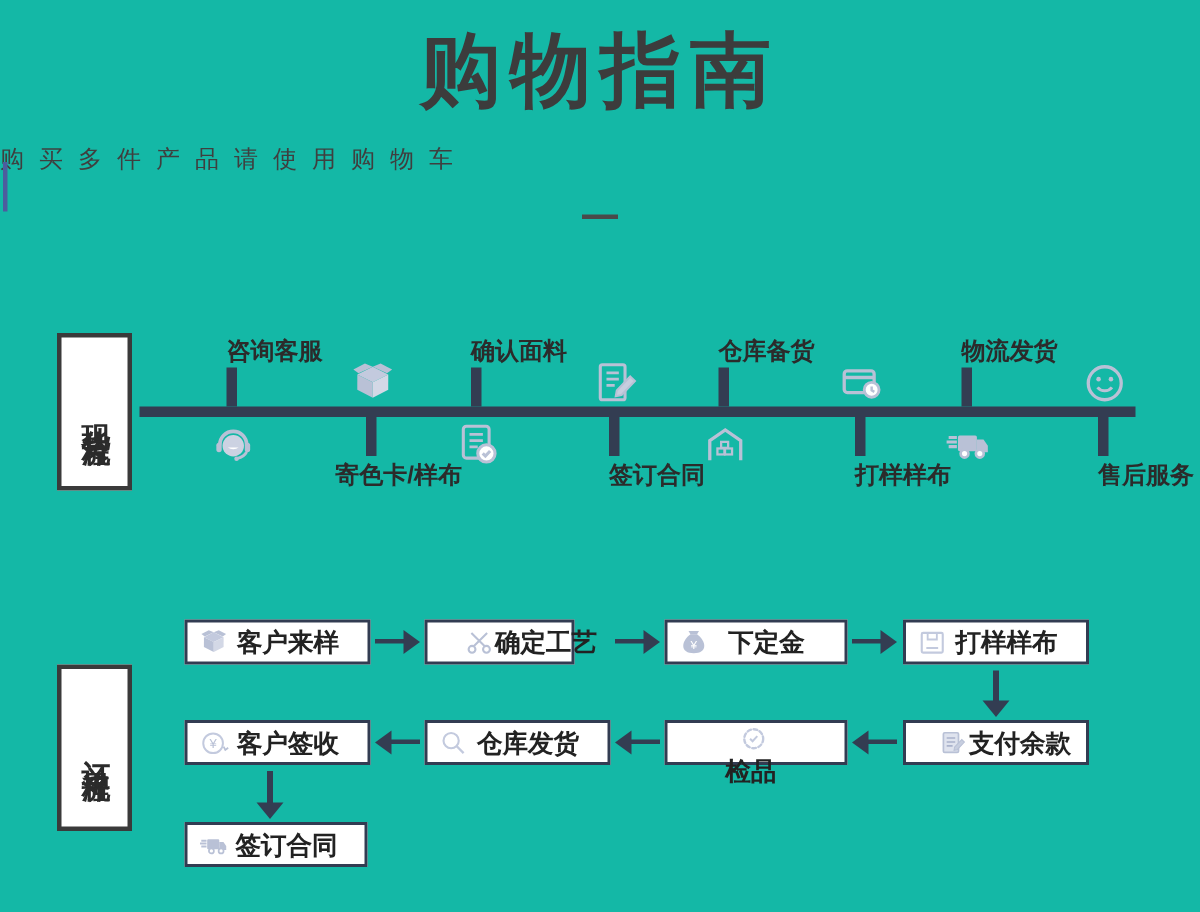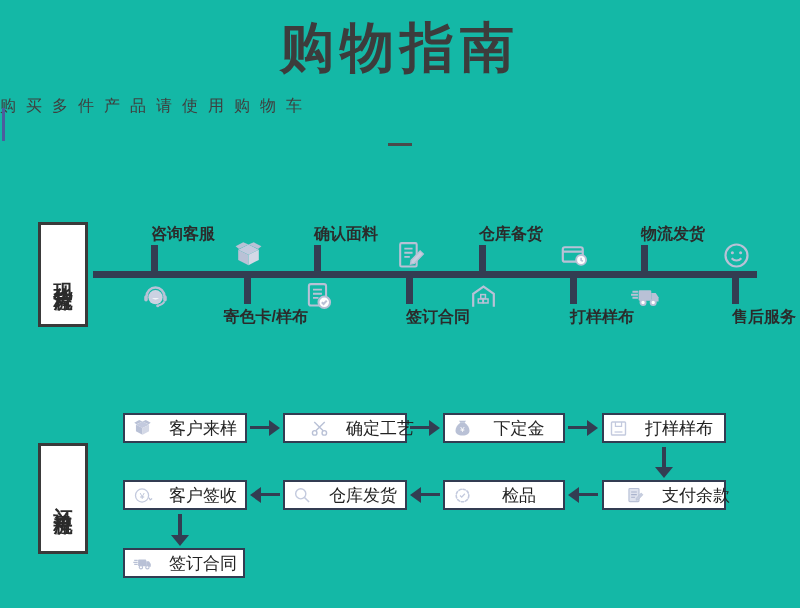--- a/index.html
+++ b/index.html
@@ -33,22 +33,22 @@
   .tl-icon{position:absolute;left:44px;width:33px;height:33px;}
   .tl-icon.under{top:58px;}
   .tl-icon.over{top:17px;}
   .tl-icon svg{width:33px;height:33px;display:block;}
   
   .of-section{position:absolute;left:0;top:405px;width:800px;height:190px;}
   .fbox{position:absolute;height:30px;border:2px solid #323c52;background:#fff;
         box-sizing:border-box;display:flex;align-items:center;padding:0 10px 0 7px;}
   .f-icon{width:21px;height:21px;flex:0 0 auto;}
   .f-icon svg{width:21px;height:21px;display:block;}
-  .f-label{flex:1;text-align:center;font-size:17px;font-weight:400;color:#222;
-           white-space:nowrap;padding-right:4px;margin-left:16px;}
+  .f-label{flex:1;text-align:center;font-size:17px;font-weight:700;color:#222;
+           white-space:nowrap;padding-right:4px;}
   
   .arr{position:absolute;}
   .arr-r{width:30px;height:16px;}
   .arr-r .shaft{position:absolute;left:0;right:9px;top:6px;height:3px;background:#333d52;}
   .arr-r .head{position:absolute;right:0;top:0;width:0;height:0;
                border-left:11px solid #333d52;border-top:8px solid transparent;border-bottom:8px solid transparent;}
   .arr-l{width:30px;height:16px;}
   .arr-l .shaft{position:absolute;left:9px;right:0;top:6px;height:3px;background:#333d52;}
   .arr-l .head{position:absolute;left:0;top:0;width:0;height:0;
                border-right:11px solid #333d52;border-top:8px solid transparent;border-bottom:8px solid transparent;}
@@ -198,21 +198,21 @@
             <path d="M12 4 8.2 2.4 2.6 5.3l2.5 1.9z" fill="#b9c1d6"></path>
             <path d="M12 4l3.8-1.6 5.6 2.9-2.5 1.9z" fill="#b9c1d6"></path>
           </svg>
         </span>
       <span class="f-label">客户来样</span>
     </div>
     <div class="arr arr-r" style="left:250px;top:15px;">
         <i class="shaft"></i>
         <i class="head"></i>
       </div>
-    <div class="fbox" style="left:283px;top:8px;width:124px;padding-left:24px;">
+    <div class="fbox" style="left:283px;top:8px;width:100px;padding-left:24px;">
       <span class="f-icon">
           <svg viewBox="0 0 24 24">
             <path d="M7.8 14.6 18 4.5M16.2 14.6 6 4.5" stroke="#b9c1d6" stroke-width="1.6" fill="none"></path>
             <circle cx="6.5" cy="17" r="2.6" fill="none" stroke="#b9c1d6" stroke-width="1.6"></circle>
             <circle cx="17.5" cy="17" r="2.6" fill="none" stroke="#b9c1d6" stroke-width="1.6"></circle>
           </svg>
         </span>
       <span class="f-label">确定工艺</span>
     </div>
     <div class="arr arr-r" style="left:410px;top:15px;">
@@ -269,21 +269,21 @@
             <circle cx="10" cy="10" r="5.8" fill="none" stroke="#c3cade" stroke-width="1.6"></circle>
             <path d="M14.3 14.3l5.2 5.2" stroke="#c3cade" stroke-width="1.8" fill="none"></path>
           </svg>
         </span>
       <span class="f-label">仓库发货</span>
     </div>
     <div class="arr arr-l" style="left:410px;top:82px;">
         <i class="shaft"></i>
         <i class="head"></i>
       </div>
-    <div class="fbox" style="left:443px;top:75px;width:122px;">
+    <div class="fbox" style="left:443px;top:75px;width:122px;flex-direction:column;">
       <span class="f-icon">
           <svg viewBox="0 0 24 24">
             <circle cx="12" cy="12" r="7.2" fill="none" stroke="#c3cade" stroke-width="1.8" stroke-dasharray="2.8 2" stroke-linecap="round"></circle>
             <path d="M9.2 12l1.9 1.9 3.6-3.9" fill="none" stroke="#c3cade" stroke-width="1.5"></path>
           </svg>
         </span>
       <span class="f-label">检品</span>
     </div>
     <div class="arr arr-l" style="left:568px;top:82px;">
         <i class="shaft"></i>

